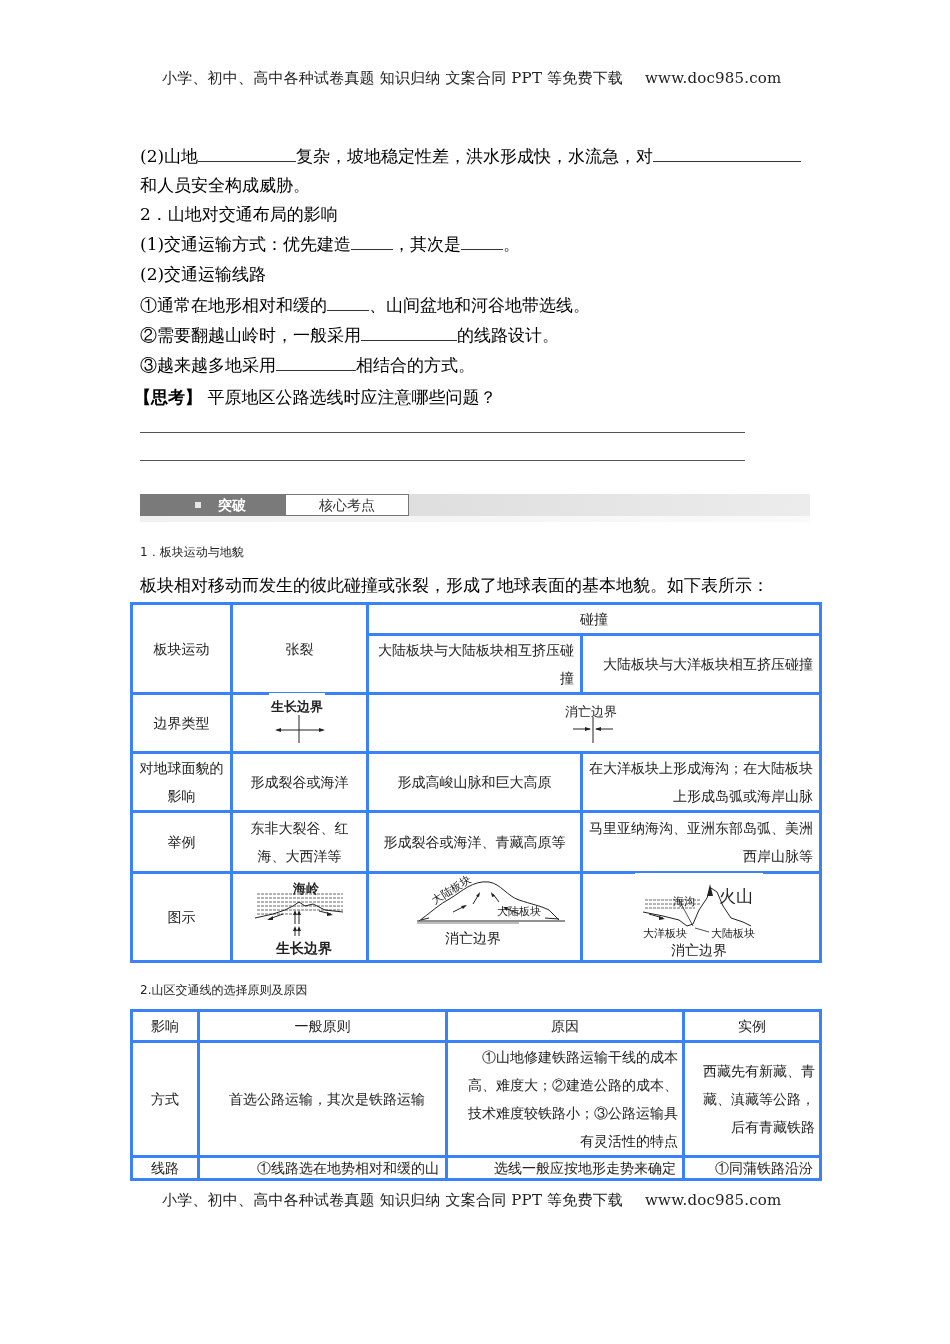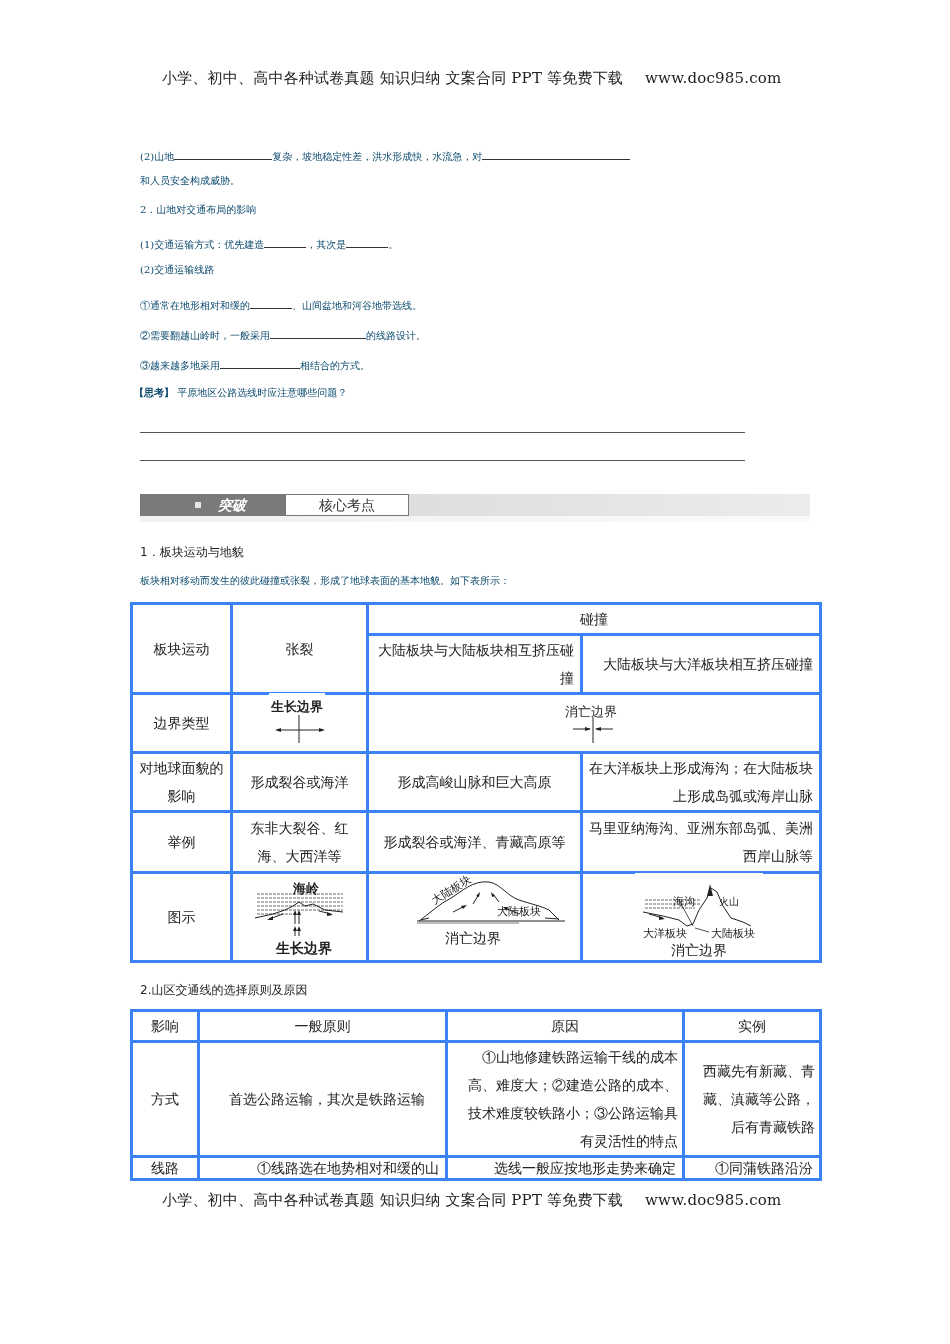--- a/index.html
+++ b/index.html
@@ -1,32 +1,32 @@
 <!DOCTYPE html>
 <html><head>
 <meta charset="utf-8">
 <style>
   html, body { margin:0; padding:0; }
   body { width:950px; height:1344px; background:#ffffff; position:relative; overflow:hidden;
          font-family:"DejaVu Serif","Liberation Serif",serif; color:#1a1a1a; }
   .abs { position:absolute; white-space:nowrap; }
   .hdr { font-size:15px; color:#222; letter-spacing:0.2px; }
   .hdr .url { margin-left:22px; }
-  .line { font-size:10px; color:#0c4a6e; }
+  .line { font-size:17px; color:#000000; }
   .blank { display:inline-block; border-bottom:1px solid #333; height:14px; vertical-align:baseline; }
   .think-tag { font-weight:bold; font-family:"DejaVu Sans","Liberation Sans",sans-serif; }
   .think-q { font-family:"DejaVu Sans","Liberation Sans",sans-serif; }
   .ans-line { position:absolute; height:0; border-top:1px solid #555; }
   .section-bar { position:absolute; left:140px; top:494px; width:670px; height:22px;
                  background:linear-gradient(to right,#c8c8c8 0%,#dedede 40%,#ececec 100%); }
   .section-bar .bar-shadow { position:absolute; left:0; top:22px; width:670px; height:6px;
                  background:linear-gradient(to right,#f0f0f0,#fafafa); }
   .sb-dark { position:absolute; left:0; top:0; width:145px; height:22px; background:#7a7a7a; color:#fff;
              font-family:"DejaVu Sans","Liberation Sans",sans-serif; font-weight:bold; font-size:14px;
-             line-height:22px;font-style:italic; }
+             line-height:22px; }
   .sb-dark .sq { position:absolute; left:55px; top:8px; width:6px; height:6px; background:#e6e6e6; }
   .sb-dark .lbl { position:absolute; left:78px; top:0; }
   .sb-light { position:absolute; left:145px; top:0; width:122px; height:20px; background:#fff;
               border:1px solid #777; color:#333; font-family:"DejaVu Sans","Liberation Sans",sans-serif;
               font-size:14px; line-height:20px; text-align:center; }
   .h-sub { font-family:"DejaVu Sans","Liberation Sans",sans-serif; font-size:12px; color:#222; }
   table.grid { position:absolute; border-collapse:collapse; font-size:14px; color:#222; table-layout:fixed; }
   table.grid td { border:3px solid #3b82f6; padding:0 6px; vertical-align:middle; line-height:28px; }
   .c { text-align:center; }
   .l { text-align:right; }
@@ -206,21 +206,21 @@
             <line x1="62" y1="34" x2="112" y2="34"></line>
           </g>
           <path d="M60,38 L80,42 L96,46 L104,52 L110,50 L116,36 L124,24 L128,14 L134,18 L140,32 L148,44 L160,48 L168,52" fill="none" stroke="#222" stroke-width="1"></path>
           <polygon points="124,22 127,10 130,22" fill="#222"></polygon>
           <line x1="66" y1="40" x2="80" y2="44" stroke="#222"></line>
               <polygon points="82,45 76,42 76,46" fill="#222"></polygon>
           <line x1="96" y1="26" x2="110" y2="52" stroke="#222" stroke-width="0.8"></line>
           <line x1="112" y1="54" x2="126" y2="58" stroke="#222" stroke-width="0.8"></line>
         </svg>
         <span class="fig-label" style="left:90px; top:14px; font-size:11px;">海沟</span>
-        <span class="fig-label" style="left:136px; top:14px; font-size:10px;">火山</span>
+        <span class="fig-label" style="left:136px; top:8px; font-size:17px;">火山</span>
         <span class="fig-label" style="left:60px; top:46px; font-size:11px;">大洋板块</span>
         <span class="fig-label" style="left:128px; top:46px; font-size:11px;">大陆板块</span>
         <span class="fig-label" style="left:88px; top:62px; font-size:14px;">消亡边界</span>
       </div>
     </td>
   </tr>
 </tbody>
   </table>
 
 <div class="abs h-sub" style="left:140px; top:982px;">2.山区交通线的选择原则及原因</div>

